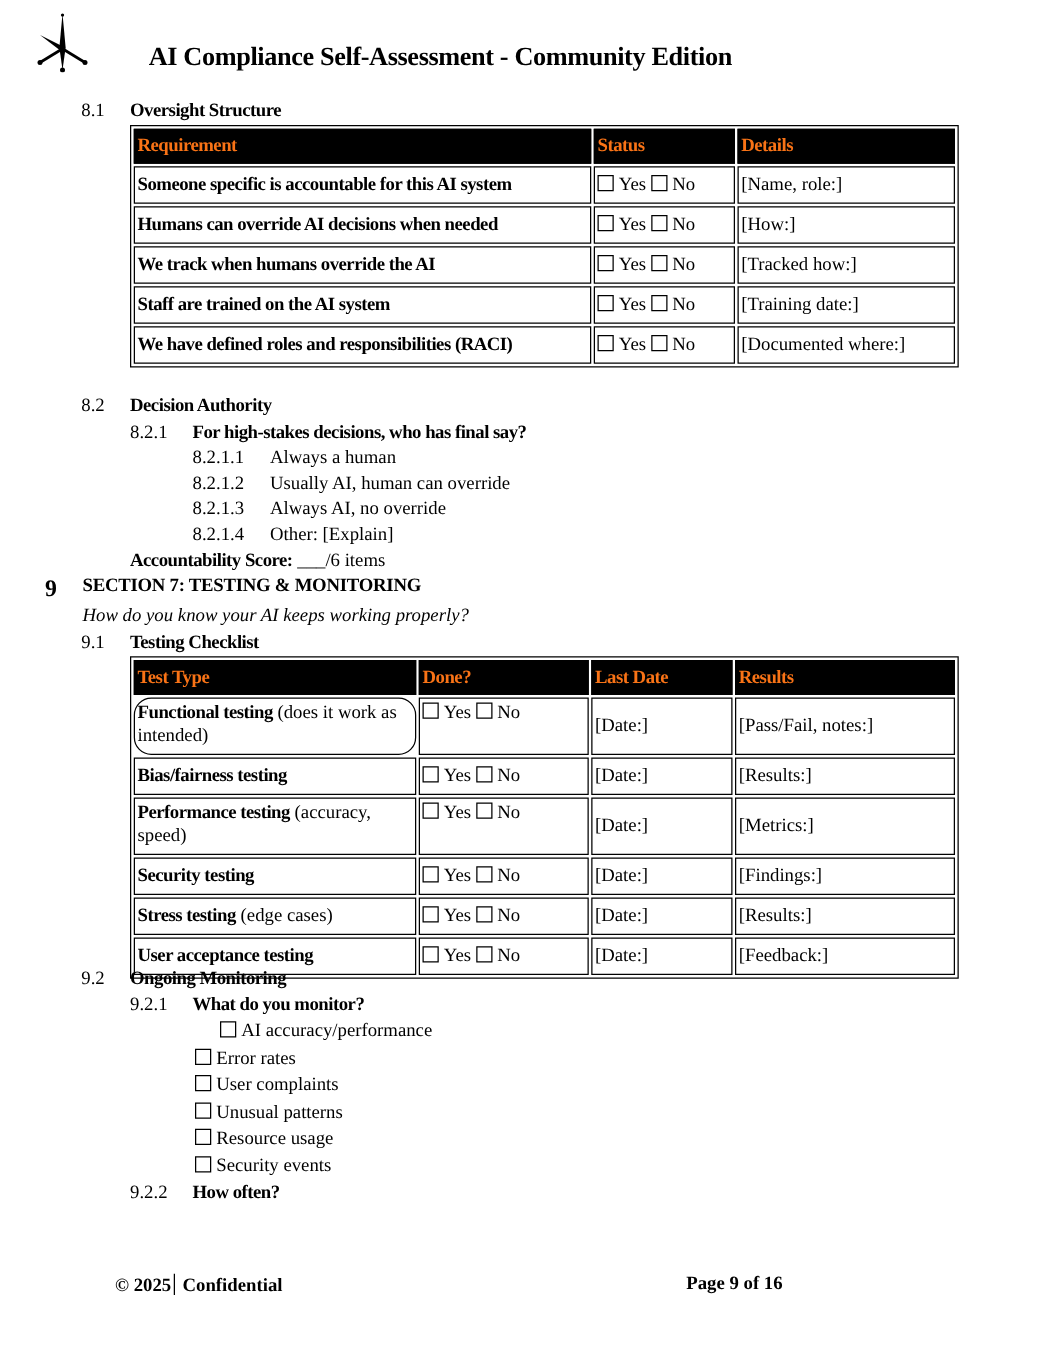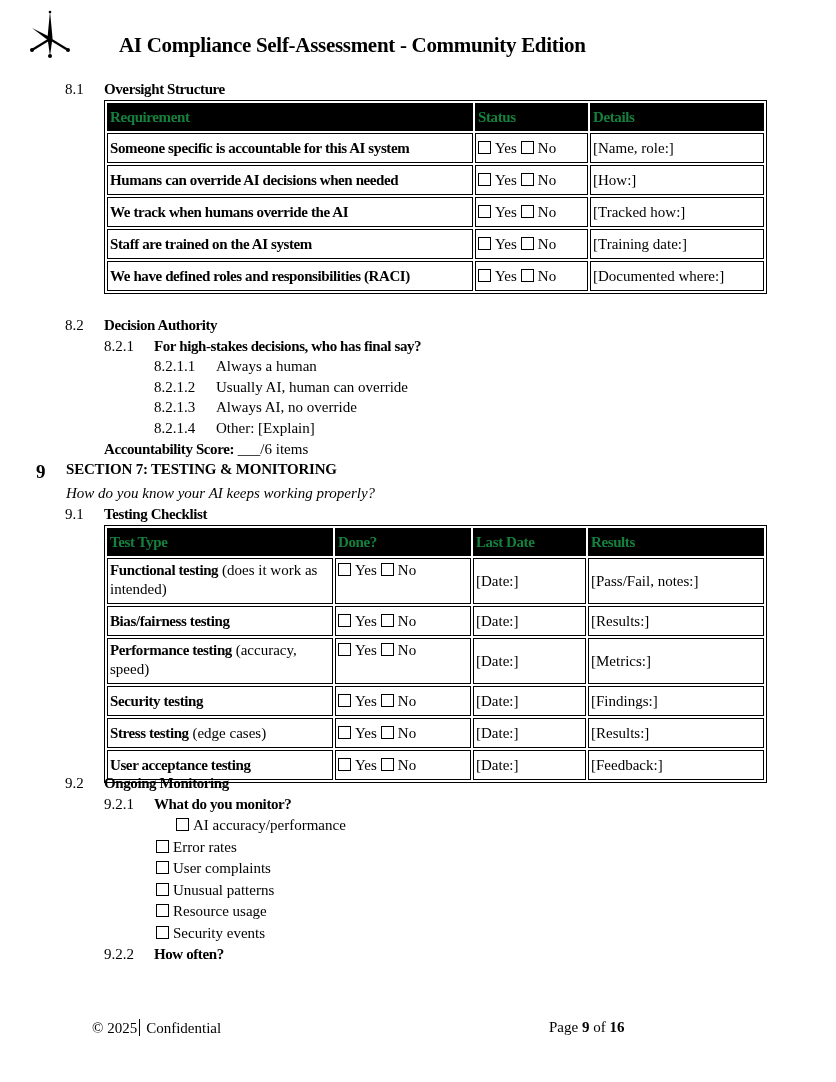--- a/index.html
+++ b/index.html
@@ -21,29 +21,29 @@
   table.grid {
     position: absolute; left: 104px; width: 663px;
     border: 1px solid #000; border-collapse: separate; border-spacing: 2px;
     font-size: 15px;
   }
   table.grid td, table.grid th {
     border: 1px solid #000; padding: 2px 2px; text-align: left; vertical-align: middle;
     line-height: 19px;
   }
   table.grid th {
-    background: #000; color: #15803d; font-weight: bold; letter-spacing: -0.4px;
+    background: #000; color: #f97316; font-weight: bold; letter-spacing: -0.4px;
     height: 22px; padding: 2px 2px;
   }
   table.grid td { height: 24px; }
   td.req { font-weight: bold; letter-spacing: -0.4px; }
   td .plain { font-weight: normal; letter-spacing: 0; }
   .cb { display: inline-block; width: 11px; height: 11px; border: 1px solid #000; vertical-align: -1px; margin-right: 4px; }
   .cb2 { margin-left: 4px; }
-  .footer { position: absolute; top: 1019px; font-size: 15px; }
+  .footer { position: absolute; top: 1019px; font-size: 15px; font-weight: bold; }
   .sep { display: inline-block; width: 1px; height: 17px; background: #000; vertical-align: -3px; margin: 0 6px 0 2px; }
   .sec-num { position: absolute; left: 36px; top: 461px; font-size: 19px; font-weight: bold; }
   .sec-title { position: absolute; left: 66px; top: 461px; font-size: 15px; font-weight: bold; letter-spacing: -0.2px; }
 </style>
 </head>
 <body>
 
 <svg class="logo" viewBox="0 0 44 48">
   <polygon points="22,1 24.5,28 22,46 19.5,28" fill="#000"></polygon>
   <polygon points="4,18 24,28 21,31" fill="#000"></polygon>
@@ -139,21 +139,21 @@
   <thead>
     <tr>
       <th>Test Type</th>
       <th>Done?</th>
       <th>Last Date</th>
       <th>Results</th>
     </tr>
   </thead>
   <tbody id="testing-body">
       <tr>
-        <td class="req" style="height:40px;vertical-align:top;"><span>Functional testing</span><span class="plain"> (does it work as intended)</span></td>
+        <td class="req" style="height:40px;vertical-align:top;border-radius:14px;"><span>Functional testing</span><span class="plain"> (does it work as intended)</span></td>
         <td style="vertical-align:top;"><span class="cb"></span><span>Yes</span><span class="cb cb2"></span><span>No</span></td>
         <td>[Date:]</td>
         <td>[Pass/Fail, notes:]</td>
       </tr>
       <tr>
         <td class="req" style=""><span>Bias/fairness testing</span><span class="plain"></span></td>
         <td style=""><span class="cb"></span><span>Yes</span><span class="cb cb2"></span><span>No</span></td>
         <td>[Date:]</td>
         <td>[Results:]</td>
       </tr>

